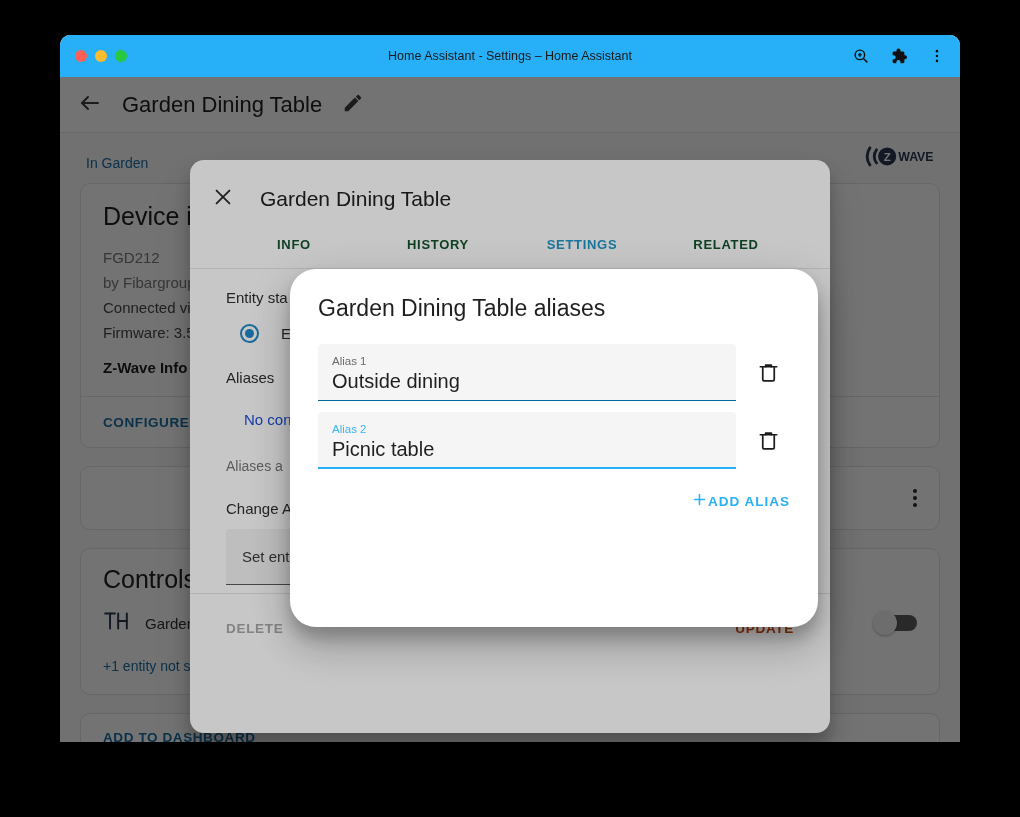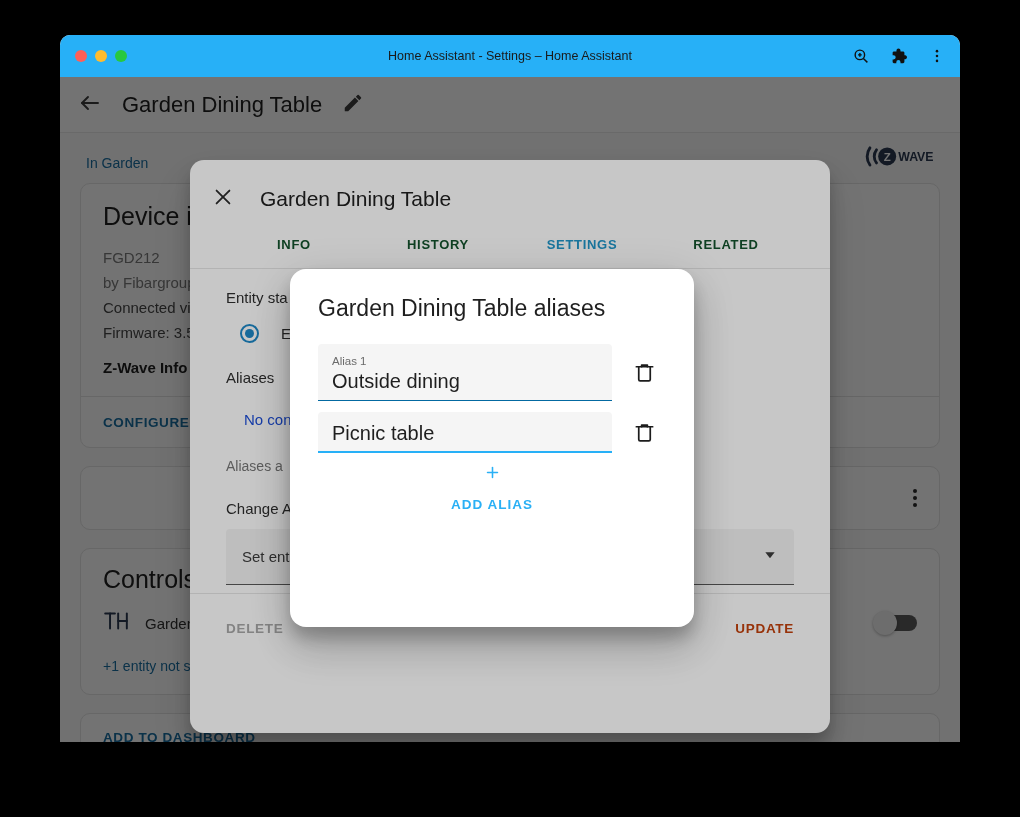--- a/index.html
+++ b/index.html
@@ -200,23 +200,23 @@
   #dialog-scrim {
     position: absolute; inset: 0;
     background: rgba(0,0,0,0.22);
     z-index: 20;
   }
 
   
   #alias-dialog {
     position: absolute;
     left: 230px; top: 192px;
-    width: 404px; height: 358px;
+    width: 528px; height: 358px;
     background: #ffffff;
-    border-radius: 16px;
+    border-radius: 26px;
     z-index: 30;
     padding: 26px 28px 0 28px;
     box-shadow: 0 11px 15px rgba(0,0,0,.2), 0 24px 38px rgba(0,0,0,.14), 0 9px 46px rgba(0,0,0,.12);
   }
   #alias-dialog-title {
     font-size: 23px; color: #1f1f1f; font-weight: 400;
     margin-bottom: 22px;
   }
   .alias-row { display: flex; align-items: stretch; gap: 10px; margin-bottom: 11px; }
   .alias-field {
@@ -227,22 +227,22 @@
     border-bottom: 1px solid #0369a1;
   }
   .alias-field.focused { border-bottom: 2px solid #27b0f7; padding-bottom: 6px; }
   .alias-field-label { font-size: 11.5px; color: #6b6b6b; line-height: 16px; }
   .alias-field.focused .alias-field-label { color: #3ab3f5; }
   .alias-field-value { font-size: 20px; color: #1f1f1f; line-height: 24px; }
   .alias-delete {
     width: 44px; display: flex; align-items: center; justify-content: center;
   }
   #add-alias-button {
-    display: flex; align-items: center; justify-content: flex-start;
-    gap: 12px; height: 42px; margin-top: 4px; flex-direction: column;
+    display: flex; align-items: center; justify-content: flex-end;
+    height: 42px; margin-top: 4px;
   }
   #add-alias-label {
     font-size: 13.5px; font-weight: 600; letter-spacing: 1px; color: #2ab0f5;
   }
   #alias-dialog-actions {
     position: absolute; left: 28px; right: 28px; bottom: 18px;
     display: flex; align-items: center; height: 40px;
   }
   #alias-cancel { font-size: 13.5px; font-weight: 600; letter-spacing: 1px; color: #2ab0f5; }
   #alias-save { margin-left: auto; font-size: 13.5px; font-weight: 600; letter-spacing: 1px; color: #2ab0f5; }
@@ -435,20 +435,21 @@
           <svg width="23" height="23" viewBox="0 0 24 24" fill="none" stroke="#1c1c1c" stroke-width="1.8" stroke-linecap="round" stroke-linejoin="round">
             <polyline points="3.5,6 20.5,6"></polyline>
             <path d="M9 6V4.2h6V6"></path>
             <path d="M6 6v13.3c0 .8.6 1.4 1.4 1.4h9.2c.8 0 1.4-.6 1.4-1.4V6"></path>
           </svg>
         </div>
       </div>
 
       <div class="alias-row">
         <div class="alias-field focused">
+          <div class="alias-field-label">Alias 2</div>
           <div class="alias-field-value">Picnic table</div>
         </div>
         <div class="alias-delete">
           <svg width="23" height="23" viewBox="0 0 24 24" fill="none" stroke="#1c1c1c" stroke-width="1.8" stroke-linecap="round" stroke-linejoin="round">
             <polyline points="3.5,6 20.5,6"></polyline>
             <path d="M9 6V4.2h6V6"></path>
             <path d="M6 6v13.3c0 .8.6 1.4 1.4 1.4h9.2c.8 0 1.4-.6 1.4-1.4V6"></path>
           </svg>
         </div>
       </div>

